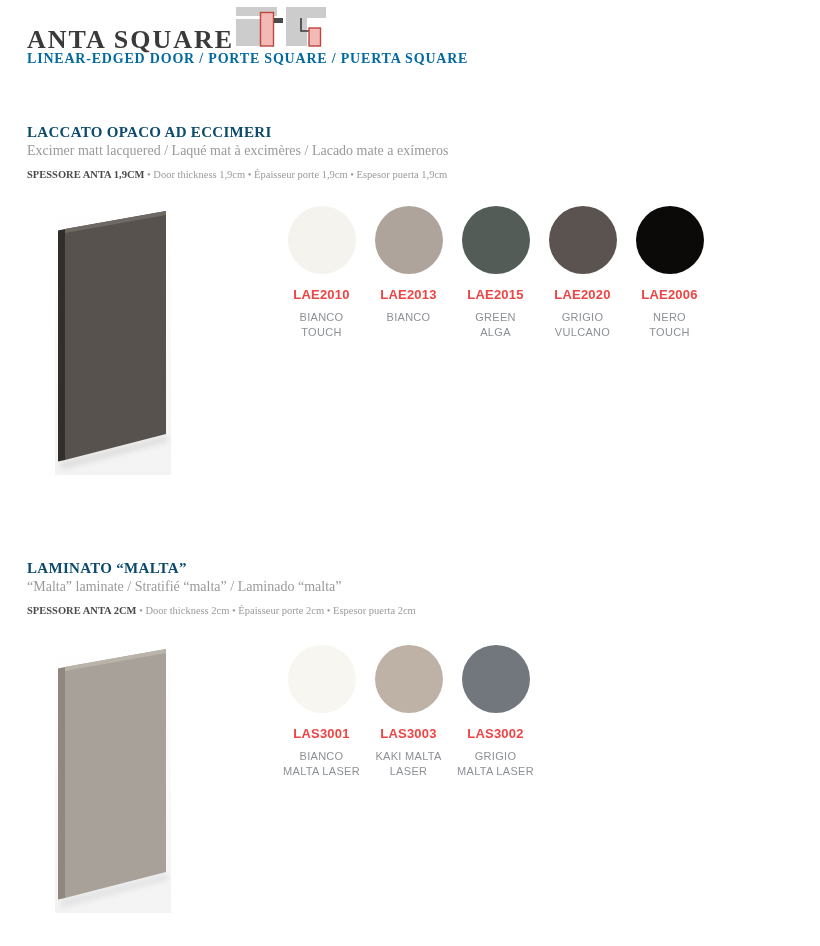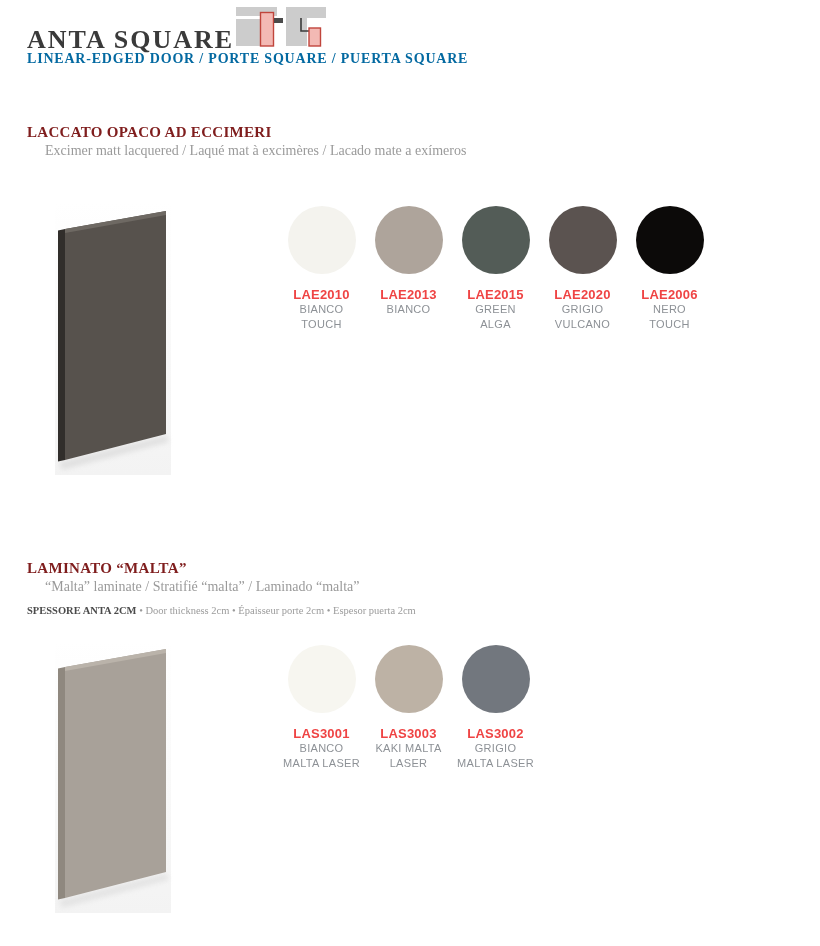--- a/index.html
+++ b/index.html
@@ -10,39 +10,39 @@
   .title{position:absolute;left:27px;top:8px;font-size:26px;font-weight:700;
          color:#3a3a3a;letter-spacing:2px;}
   .subtitle{position:absolute;left:27px;top:51px;font-size:14px;font-weight:700;
             color:#0369a1;letter-spacing:0.8px;}
   .profile-icons{position:absolute;left:235px;top:4px;}
 
   
   .section-block{position:absolute;left:27px;width:560px;}
   .sec1{top:124px;}
   .sec2{top:560px;}
-  .sec-heading{font-size:15px;font-weight:700;color:#7f1d1d;letter-spacing:0.3px;line-height:17px;}
-  .sec-subheading{font-size:14px;color:#9a9a9a;line-height:17px;margin-top:1px;margin-left:18px;}
+  .sec-heading{font-size:15px;font-weight:700;color:#0c4a6e;letter-spacing:0.3px;line-height:17px;}
+  .sec-subheading{font-size:14px;color:#9a9a9a;line-height:17px;margin-top:1px;}
   .sec-thickness{margin-top:9px;font-size:10.5px;line-height:13px;}
   .thick-bold{font-weight:700;color:#4a4a4a;}
   .thick-rest{color:#9b9b9b;}
 
   
   .door-photo{position:absolute;left:53px;width:120px;height:280px;}
   .door1{top:199px;}
   .door2{top:637px;}
 
   
   .swatch-row{position:absolute;left:278px;display:flex;}
   .row1{top:206px;}
   .row2{top:645px;}
   .swatch{width:87px;text-align:center;font-family:"Liberation Sans","DejaVu Sans",sans-serif;}
   .swatch-circle{width:68px;height:68px;border-radius:50%;margin:0 auto;}
   .swatch-code{margin-top:13px;font-size:13px;font-weight:700;color:#ef4444;letter-spacing:0.2px;}
-  .swatch-name{font-size:11px;color:#8d9196;letter-spacing:0.3px;
+  .swatch-name{margin-top:8px;font-size:11px;color:#8d9196;letter-spacing:0.3px;
                line-height:1.35;white-space:pre-line;}
 </style>
 </head>
 <body>
 
 <div class="page">
 
   <h1 class="title">ANTA SQUARE</h1>
 
   <svg class="profile-icons" width="92" height="44" viewBox="0 0 92 44">
@@ -60,20 +60,21 @@
       <path d="M16,14 L16,27 L26,27" fill="none" stroke="#3a3a3a" stroke-width="1.6"></path>
       <rect x="24" y="24" width="11.5" height="18" stroke-width="1.4" style="fill: rgb(243, 185, 180); stroke: rgb(192, 69, 60);"></rect>
     </g>
   </svg>
 
   <div class="subtitle">LINEAR-EDGED DOOR / PORTE SQUARE / PUERTA SQUARE</div>
 
   <div class="section-block sec1">
     <div class="sec-heading">LACCATO OPACO AD ECCIMERI</div>
     <div class="sec-subheading">Excimer matt lacquered / Laqué mat à excimères / Lacado mate a exímeros</div>
+    <div class="sec-thickness"><span class="thick-bold">SPESSORE ANTA 1,9CM</span><span class="thick-rest"> • Door thickness 1,9cm • Épaisseur porte 1,9cm • Espesor puerta 1,9cm</span></div>
   </div>
 
   <svg class="door-photo door1" viewBox="0 0 120 280">
     <defs>
       <filter id="soft" x="-30%" y="-30%" width="160%" height="160%">
         <feGaussianBlur stdDeviation="2.6"></feGaussianBlur>
       </filter>
       <linearGradient id="photobg" x1="0" y1="0" x2="0" y2="1">
         <stop offset="0" stop-color="#ffffff"></stop>
         <stop offset="1" stop-color="#f3f3f3"></stop>

